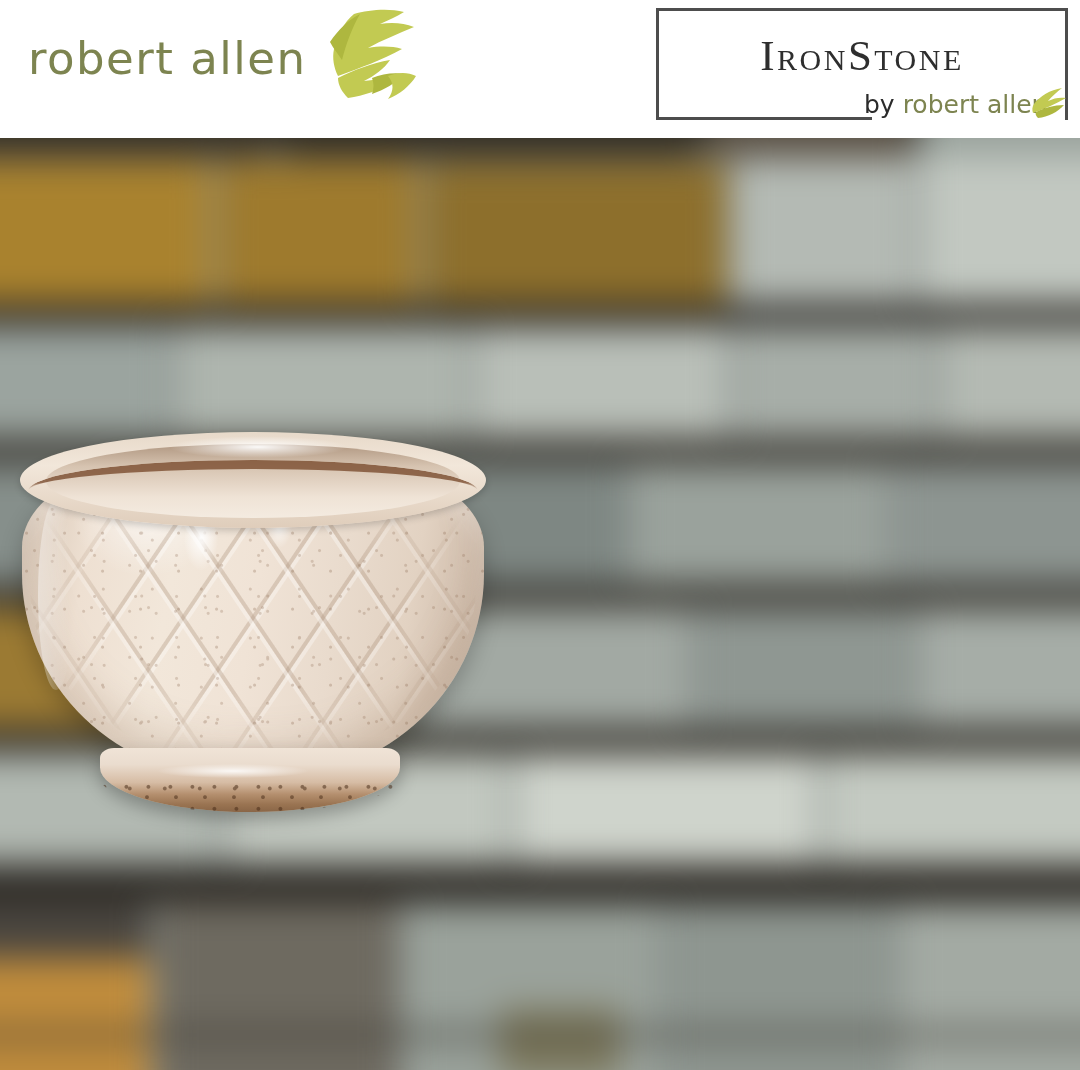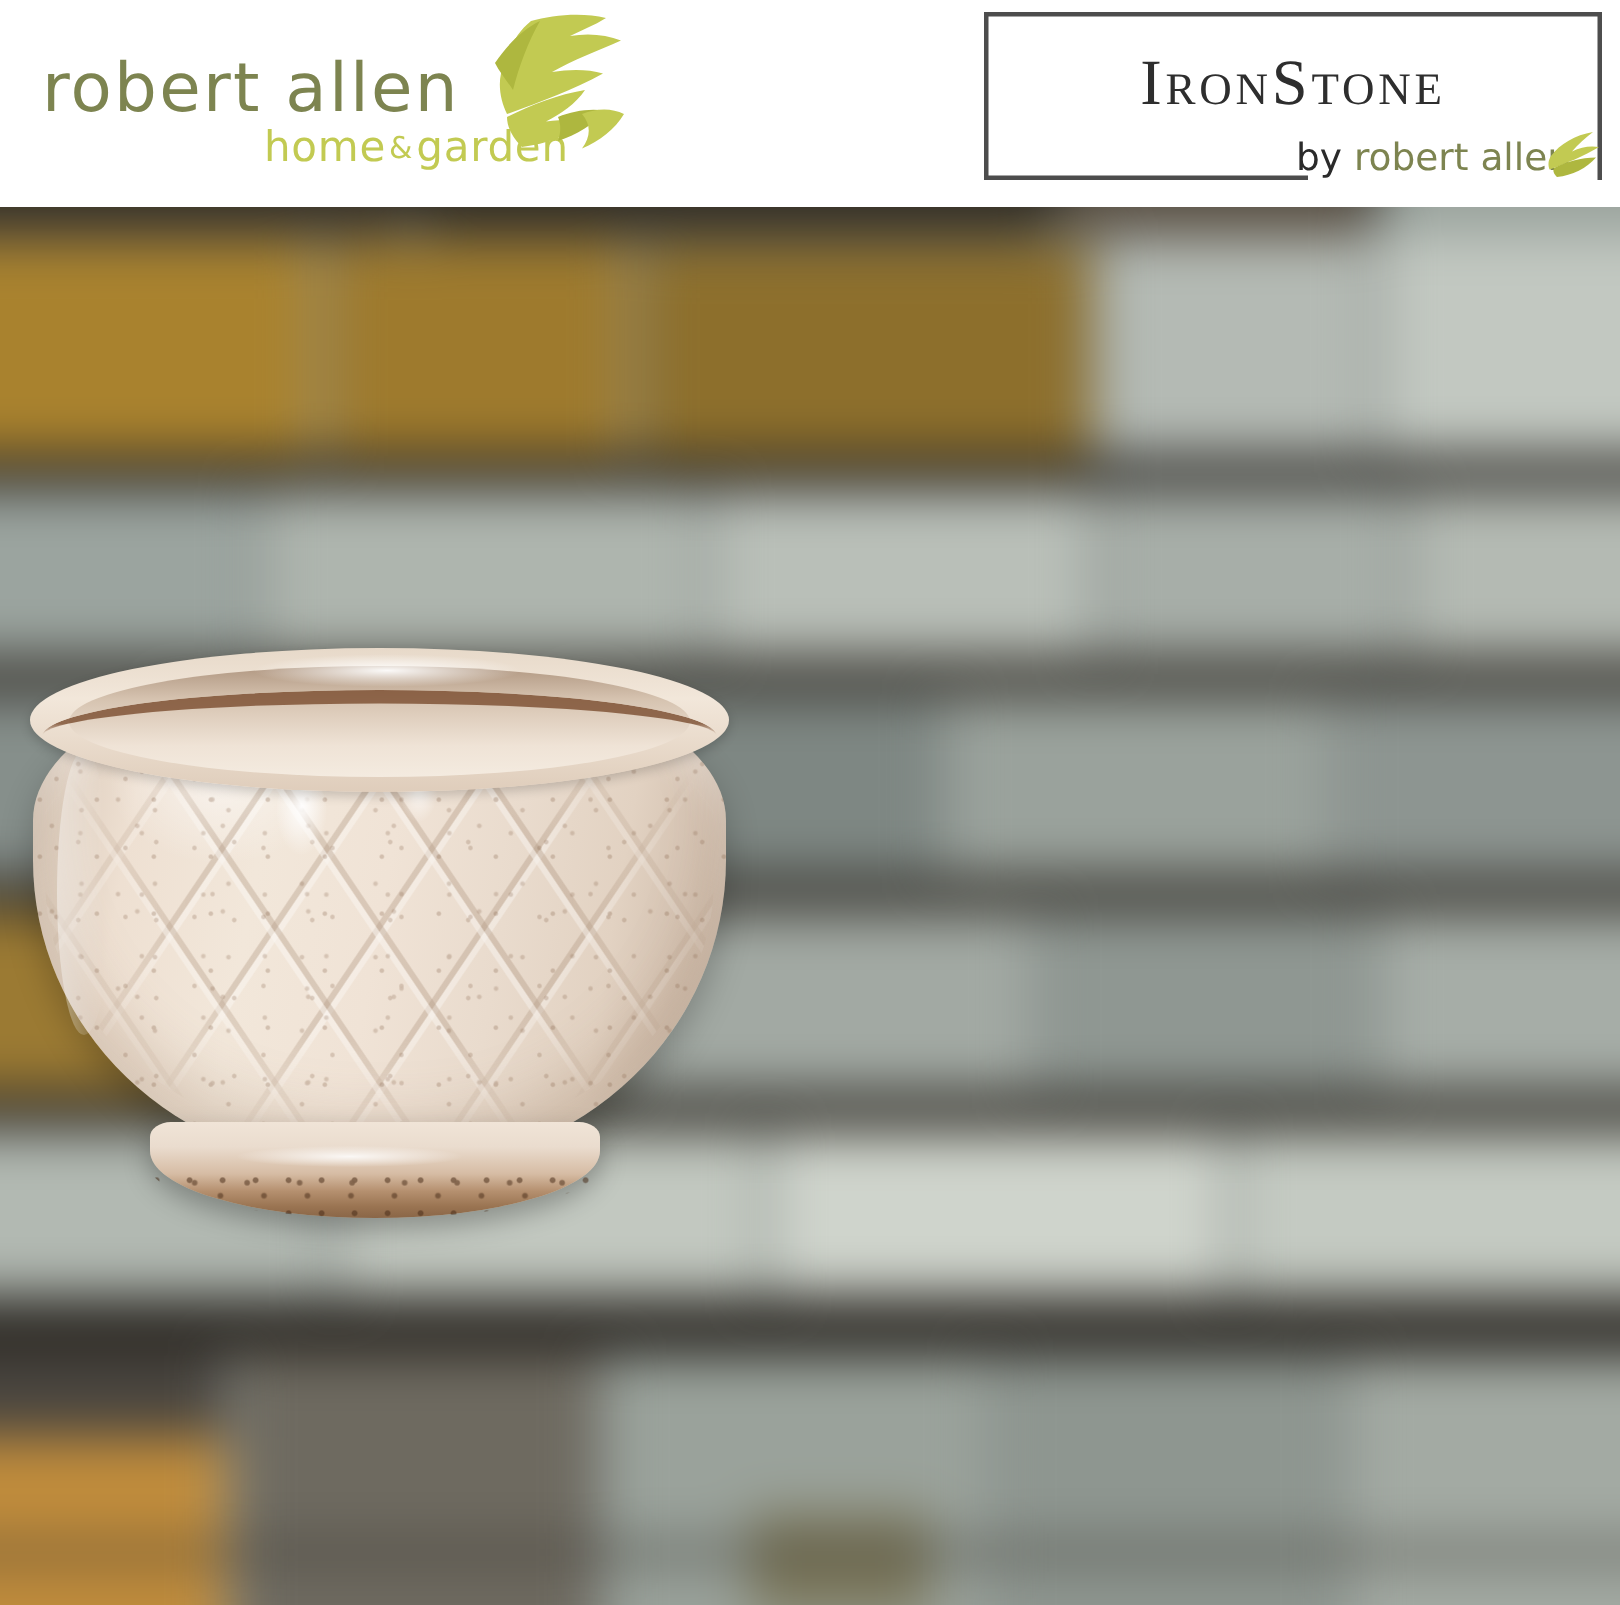--- a/index.html
+++ b/index.html
@@ -302,23 +302,20 @@
     <div class="pot-foot"></div>
     <div class="foot-speckle"></div>
     <div class="foot-gloss"></div>
   </div>
 
 
   <div class="header">
 
     <div class="ra-logo">
       <div class="ra-word">robert allen</div>
-      <div class="ra-sub">
-        <span>home</span><span class="amp">&amp;</span><span>garden</span>
-      </div>
       <div class="ra-leaf">
         <svg width="145" height="105" viewBox="0 0 145 105" aria-hidden="true">
           <g fill="#c2ca52">
             <path d="M78,6 C92,2 112,0 128,4 C120,9 112,12 104,16 C116,14 128,15 138,19 C122,26 106,32 92,40 C104,38 116,38 126,41 C106,52 84,60 62,68 C58,60 56,50 58,41 C62,26 68,14 78,6 Z"></path>
             <path d="M54,34 C62,22 72,12 84,6 C76,20 70,36 66,52 C62,46 57,40 54,34 Z" fill="#aeb73f"></path>
             <path d="M62,70 C78,62 96,55 114,52 C108,61 98,68 88,73 C98,72 108,71 117,73 C104,82 88,88 72,90 C66,84 62,77 62,70 Z"></path>
             <path d="M96,70 C106,66 118,64 128,66 C120,75 108,82 96,86 C98,80 98,75 96,70 Z" fill="#aeb73f"></path>
             <path d="M112,68 C122,64 132,64 140,68 C134,78 124,86 112,91 C118,83 118,75 112,68 Z"></path>
           </g>
         </svg>

